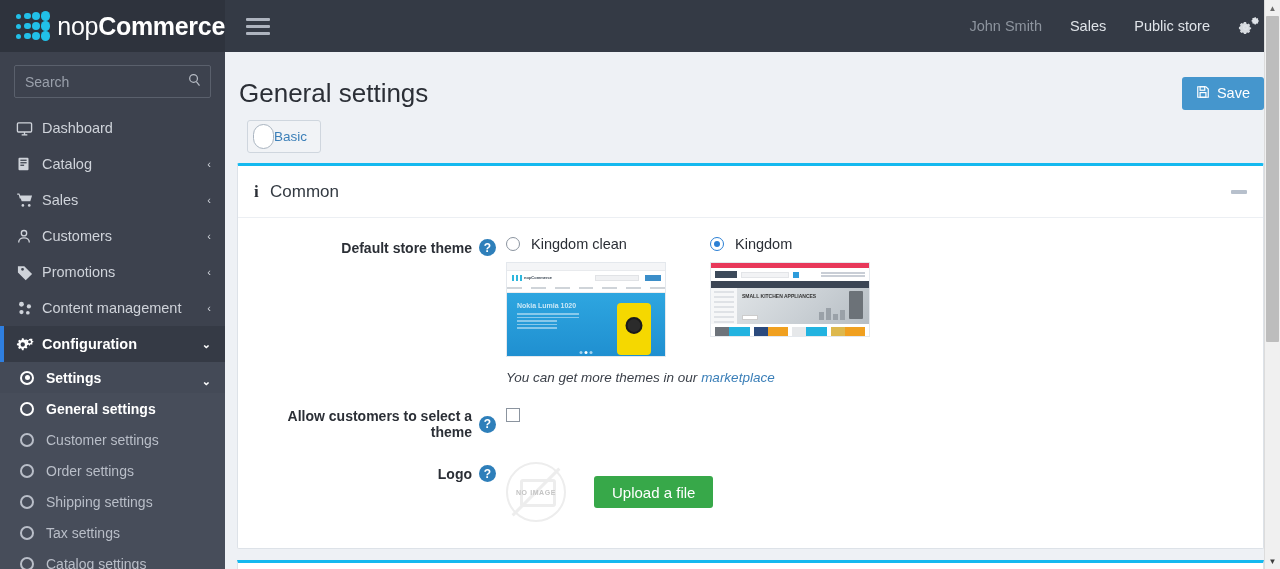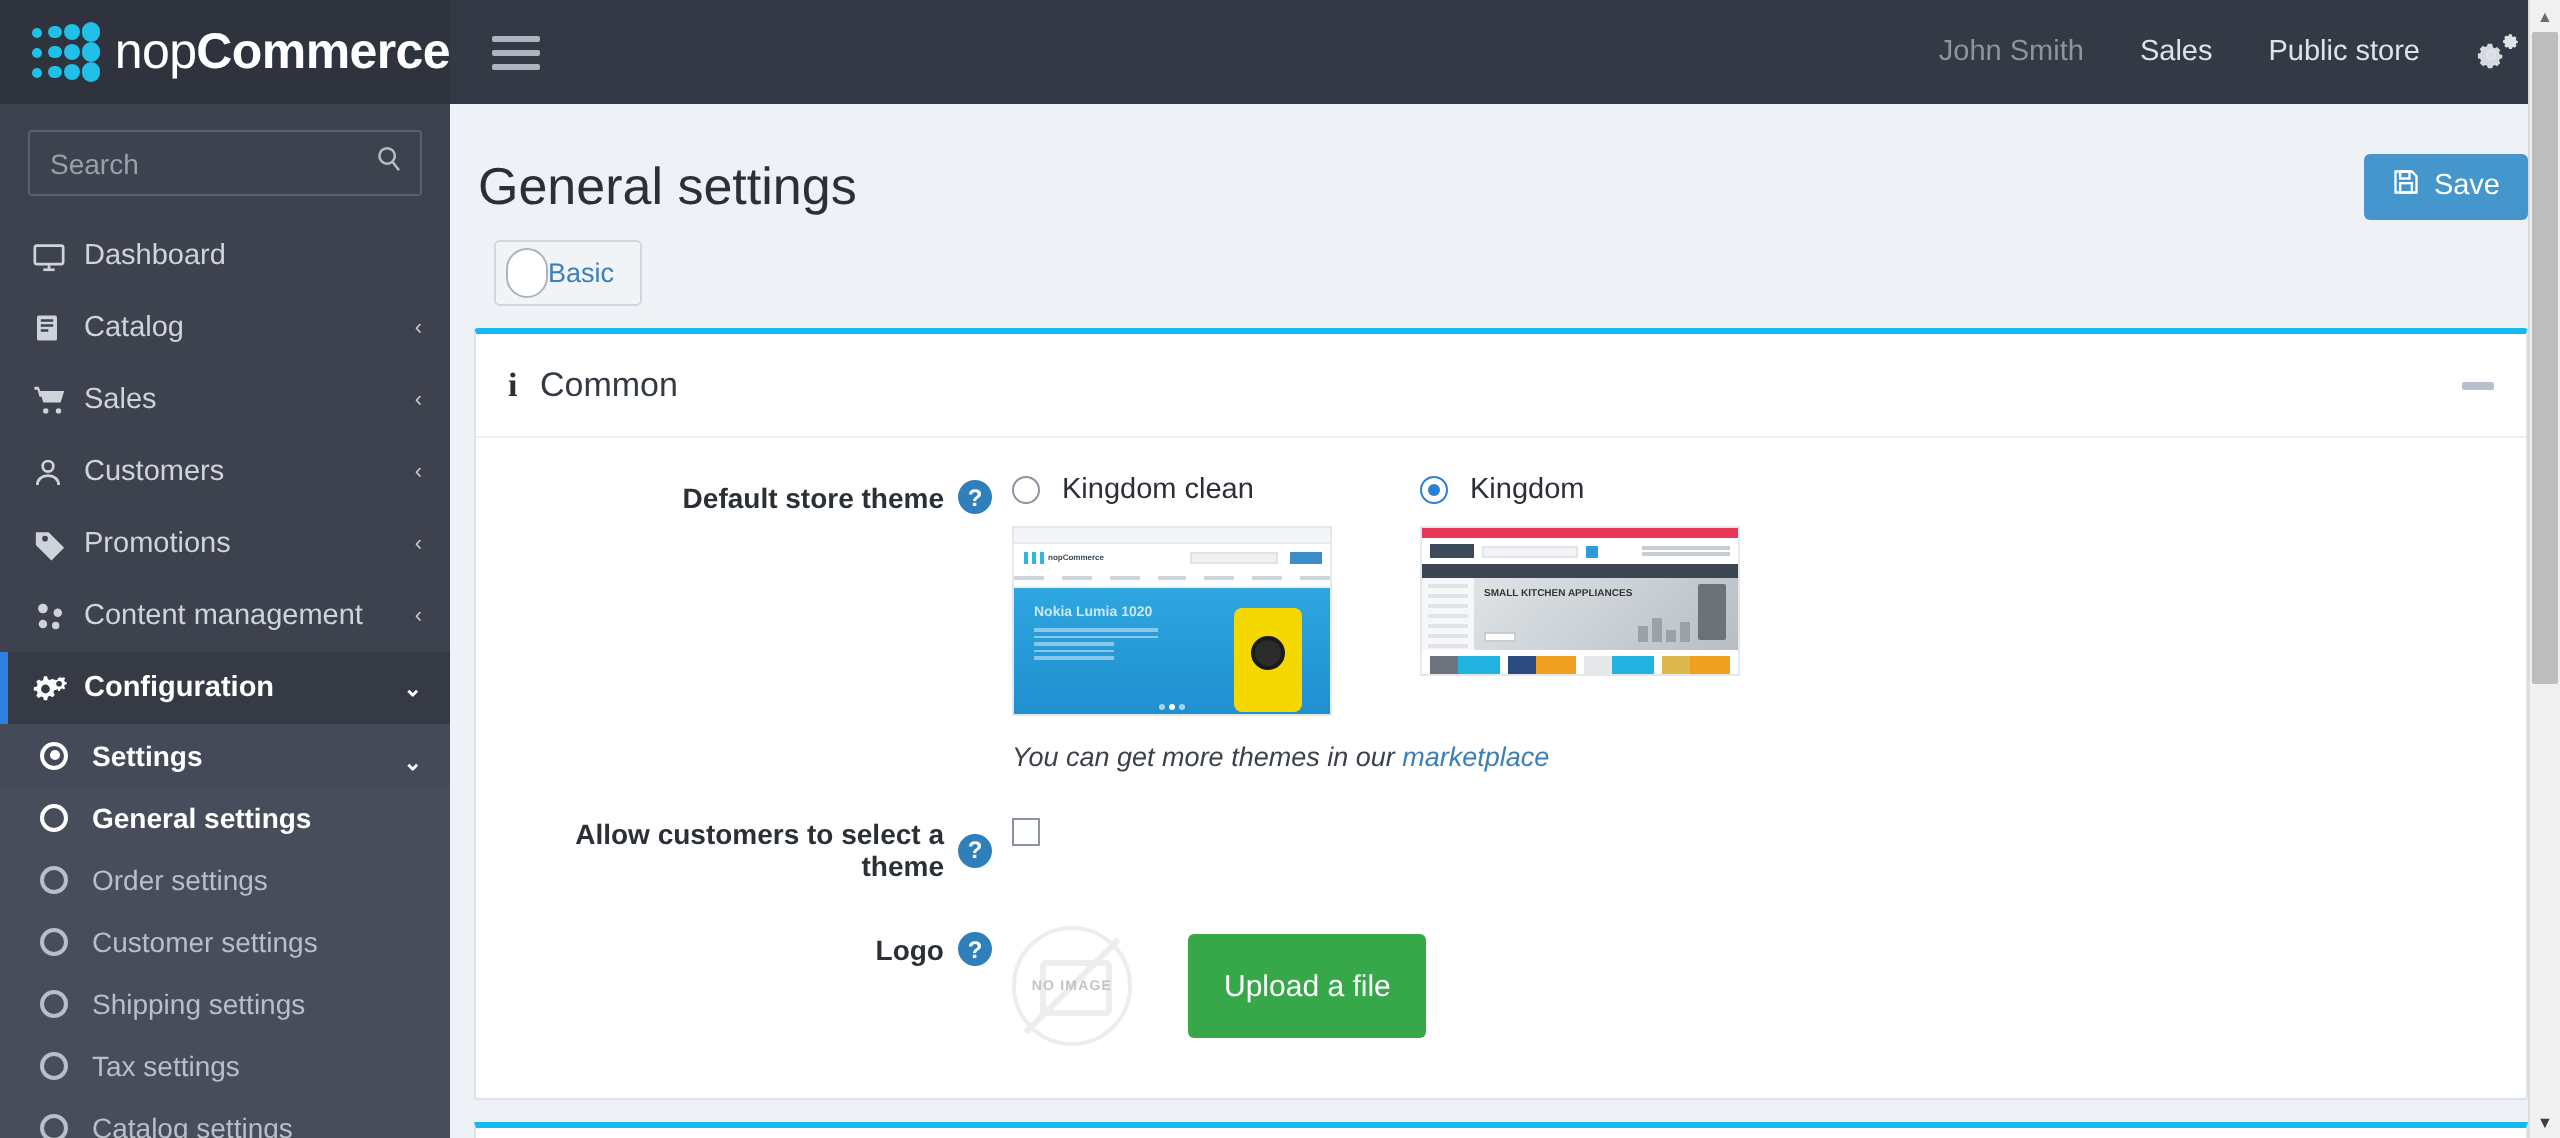--- a/index.html
+++ b/index.html
@@ -276,21 +276,21 @@
     border: 3px solid #ededed; border-radius: 3px;
   }
   .no-image .slash {
     position: absolute; left: 50%; top: 50%;
     width: 66px; height: 3px; background: #ededed;
     transform: translate(-50%,-50%) rotate(-45deg);
   }
   .no-image span { position: relative; font-size: 7px; color: #c4c4c4; letter-spacing: .6px; font-weight: bold; }
   .upload-btn {
     background: #37a849; color: #fff; border: none; border-radius: 3px;
-    height: 52px; padding: 0 18px; font-size: 15px; cursor: pointer;
+    height: 32px; padding: 0 18px; font-size: 15px; cursor: pointer;
     font-family: "Liberation Sans", sans-serif;
   }
 
   .panel2 {
     margin-top: 11px; height: 40px;
     background: #fff; border: 1px solid #dde2e8; border-top: 3px solid #14b9ef;
   }
 
   
   .sbar {
@@ -462,27 +462,27 @@
       <li class="sub-item cur2">
         <span class="ring">
             <span class="ring-o"></span>
           </span>
         <span>General settings</span>
       </li>
       <li class="sub-item">
         <span class="ring">
             <span class="ring-o"></span>
           </span>
-        <span>Order settings</span>
+        <span>Customer settings</span>
       </li>
       <li class="sub-item">
         <span class="ring">
             <span class="ring-o"></span>
           </span>
-        <span>Customer settings</span>
+        <span>Order settings</span>
       </li>
       <li class="sub-item">
         <span class="ring">
             <span class="ring-o"></span>
           </span>
         <span>Shipping settings</span>
       </li>
       <li class="sub-item">
         <span class="ring">
             <span class="ring-o"></span>

